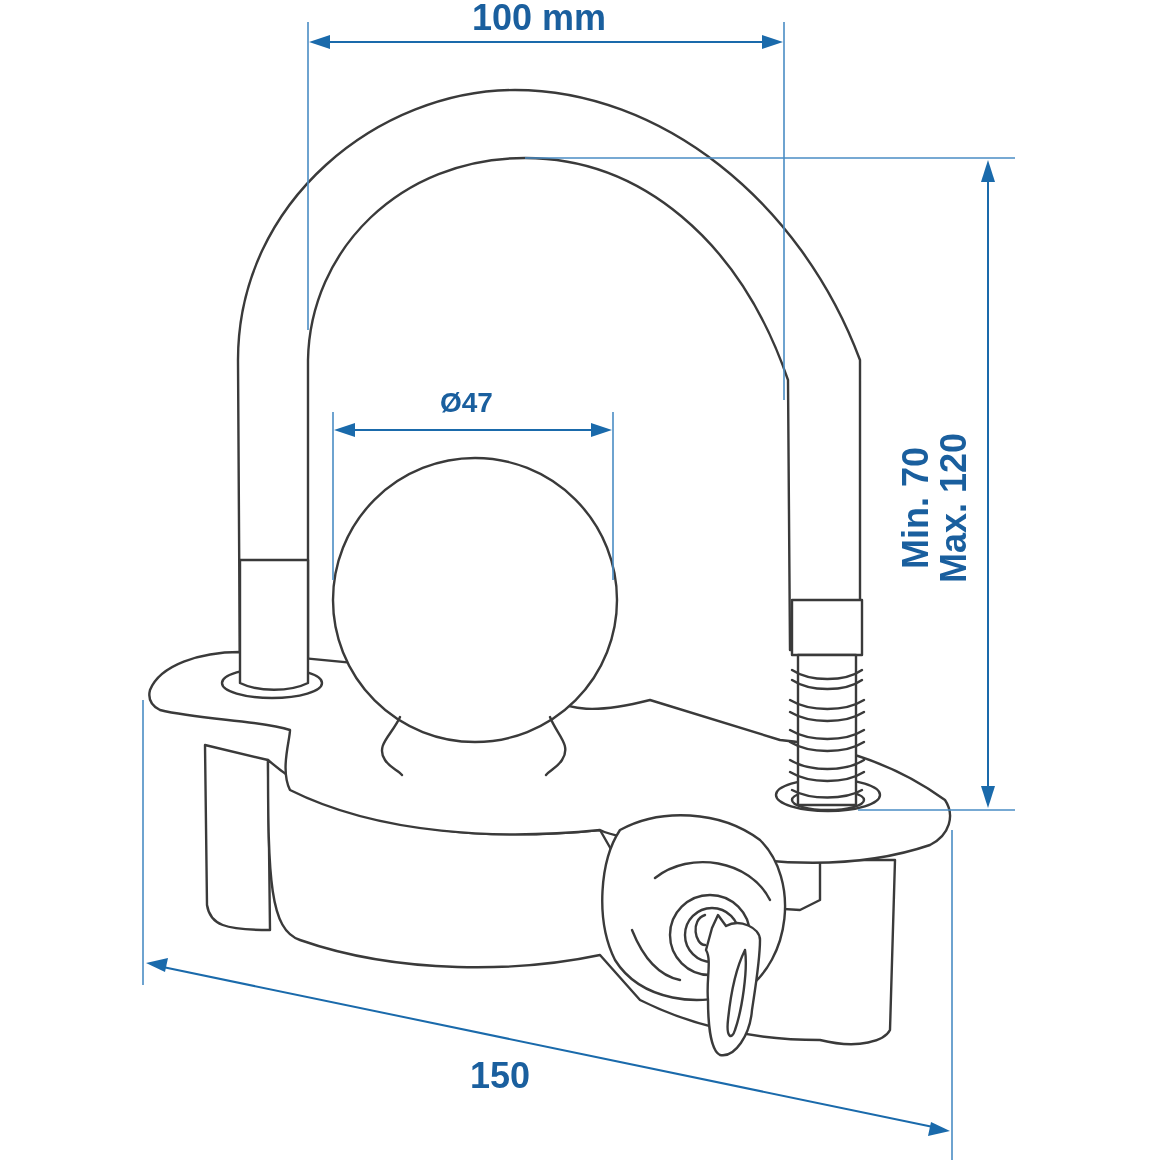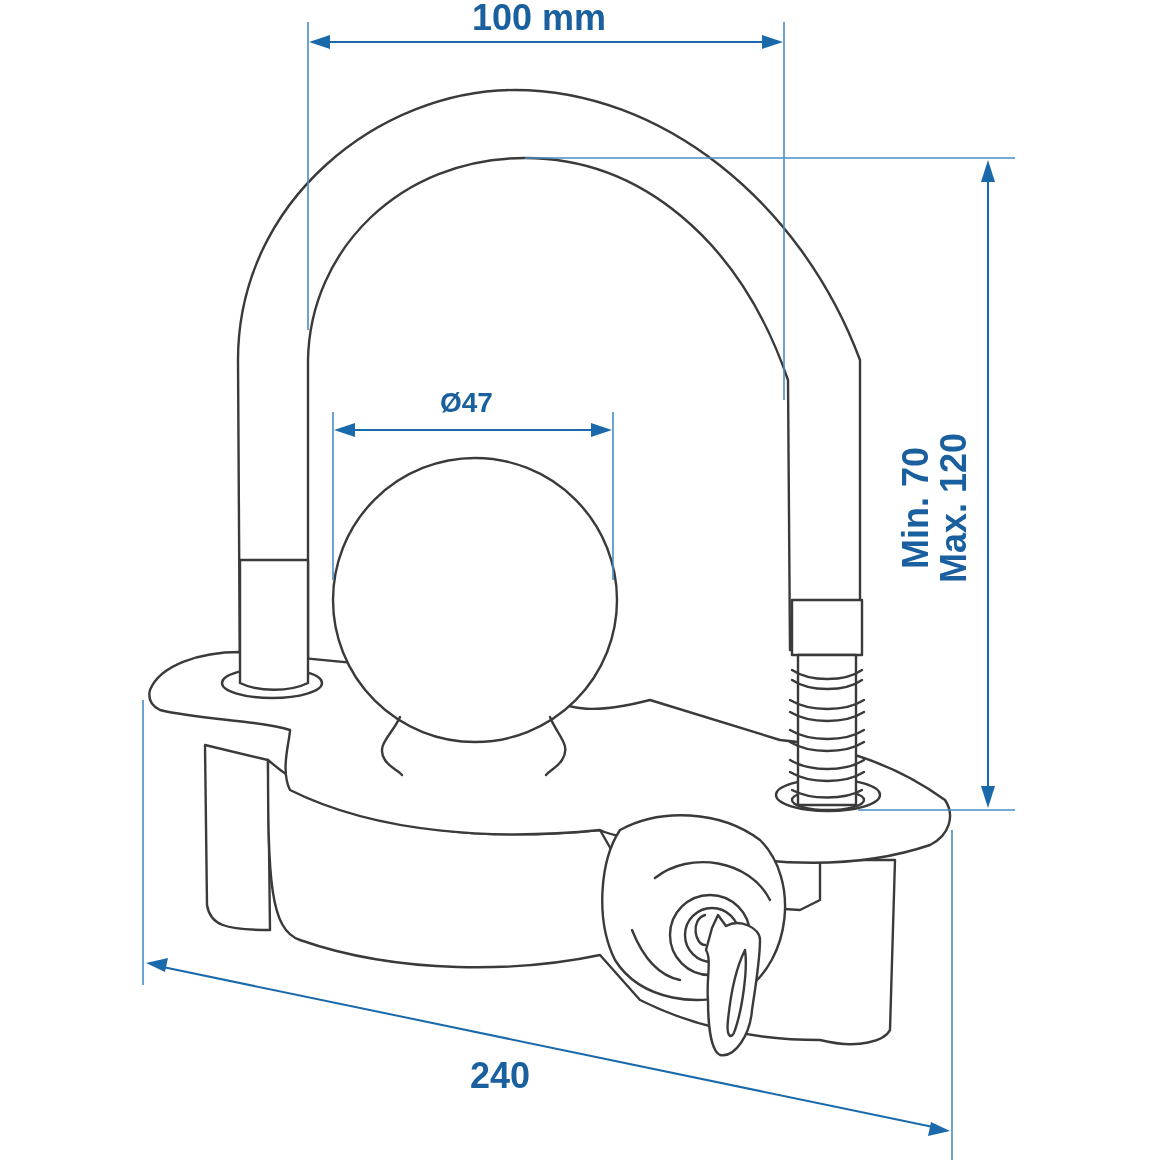--- a/index.html
+++ b/index.html
@@ -123,18 +123,18 @@
       <line class="ext" x1="143" y1="700" x2="143" y2="985"></line>
       <line class="ext" x1="952" y1="830" x2="952" y2="1160"></line>
       <line class="dim" x1="158" y1="966" x2="938" y2="1128"></line>
       <polygon class="arrow" points="146,963 168,958 165,972"></polygon>
       <polygon class="arrow" points="950,1131 928,1136 931,1122"></polygon>
     </g>
   </svg>
 
   <div class="label lbl-100">100 mm</div>
   <div class="label lbl-47">Ø47</div>
-  <div class="label lbl-150">240</div>
+  <div class="label lbl-150">150</div>
   <div class="label lbl-vert">
     <span>Min. 70</span>
     <span>Max. 120</span>
   </div>
 </div>
 
 </body></html>

